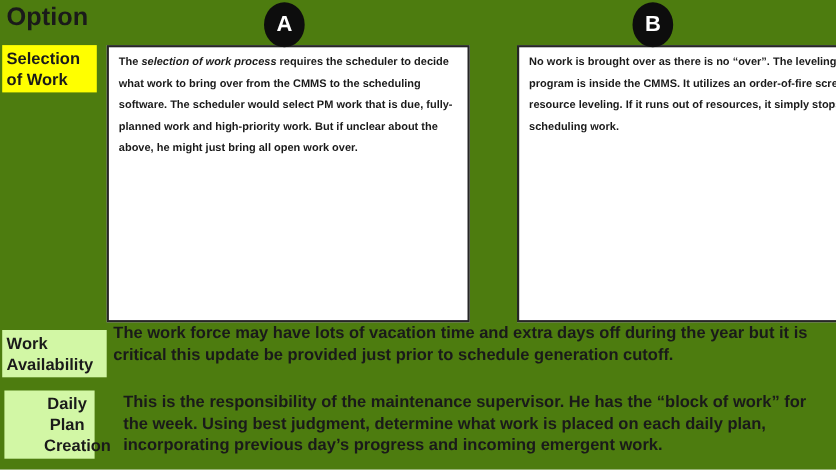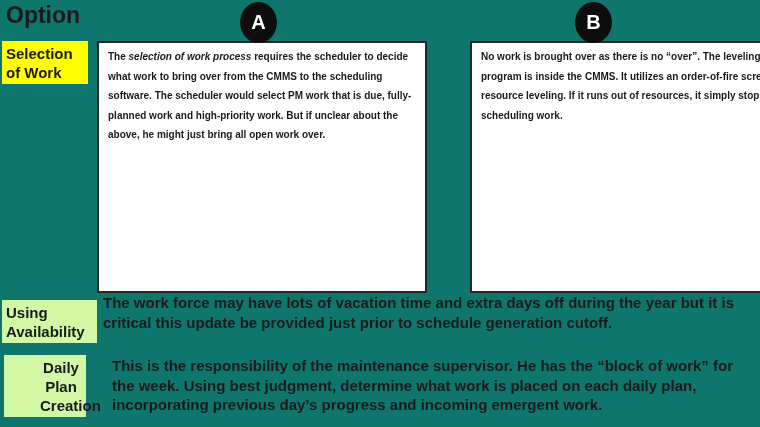--- a/index.html
+++ b/index.html
@@ -1,19 +1,19 @@
 <!DOCTYPE html>
 <html><head>
 <meta charset="utf-8">
 <style>
   html,body { margin:0; padding:0; background:#ffffff; }
   .canvas {
     position:relative;
     width:760px; height:427px;
-    background:#0f766e;
+    background:#4d7c0f;
     font-family:"Liberation Sans", sans-serif;
     font-weight:bold;
     color:#1a1a1a;
     overflow:hidden;
   }
   .option-title {
     position:absolute; left:6px; top:2px;
     font-size:23px; letter-spacing:0px;
   }
   .badge {
@@ -71,21 +71,21 @@
   <div class="row-label label-selection">Selection of Work</div>
 
   <div class="box box-a">
     <p><span>The </span><em>selection of work process</em><span> requires the scheduler to decide what work to bring over from the CMMS to the scheduling software. The scheduler would select PM work that is due, fully-planned work and high-priority work. But if unclear about the above, he might just bring all open work over.</span></p>
   </div>
 
   <div class="box box-b">
     <p>No work is brought over as there is no “over”. The leveling program is inside the CMMS. It utilizes an order-of-fire screen for resource leveling. If it runs out of resources, it simply stops scheduling work.</p>
   </div>
 
-  <div class="row-label label-craft">Using Availability</div>
+  <div class="row-label label-craft">Work Availability</div>
 
   <div class="body-text craft-text">The work force may have lots of vacation time and extra days off during the year but it is critical this update be provided just prior to schedule generation cutoff.</div>
 
   <div class="row-label label-daily">Daily Plan Creation</div>
 
   <div class="body-text daily-text">This is the responsibility of the maintenance supervisor. He has the “block of work” for the week. Using best judgment, determine what work is placed on each daily plan, incorporating previous day’s progress and incoming emergent work.</div>
 
 </div>
 
 </body></html>

